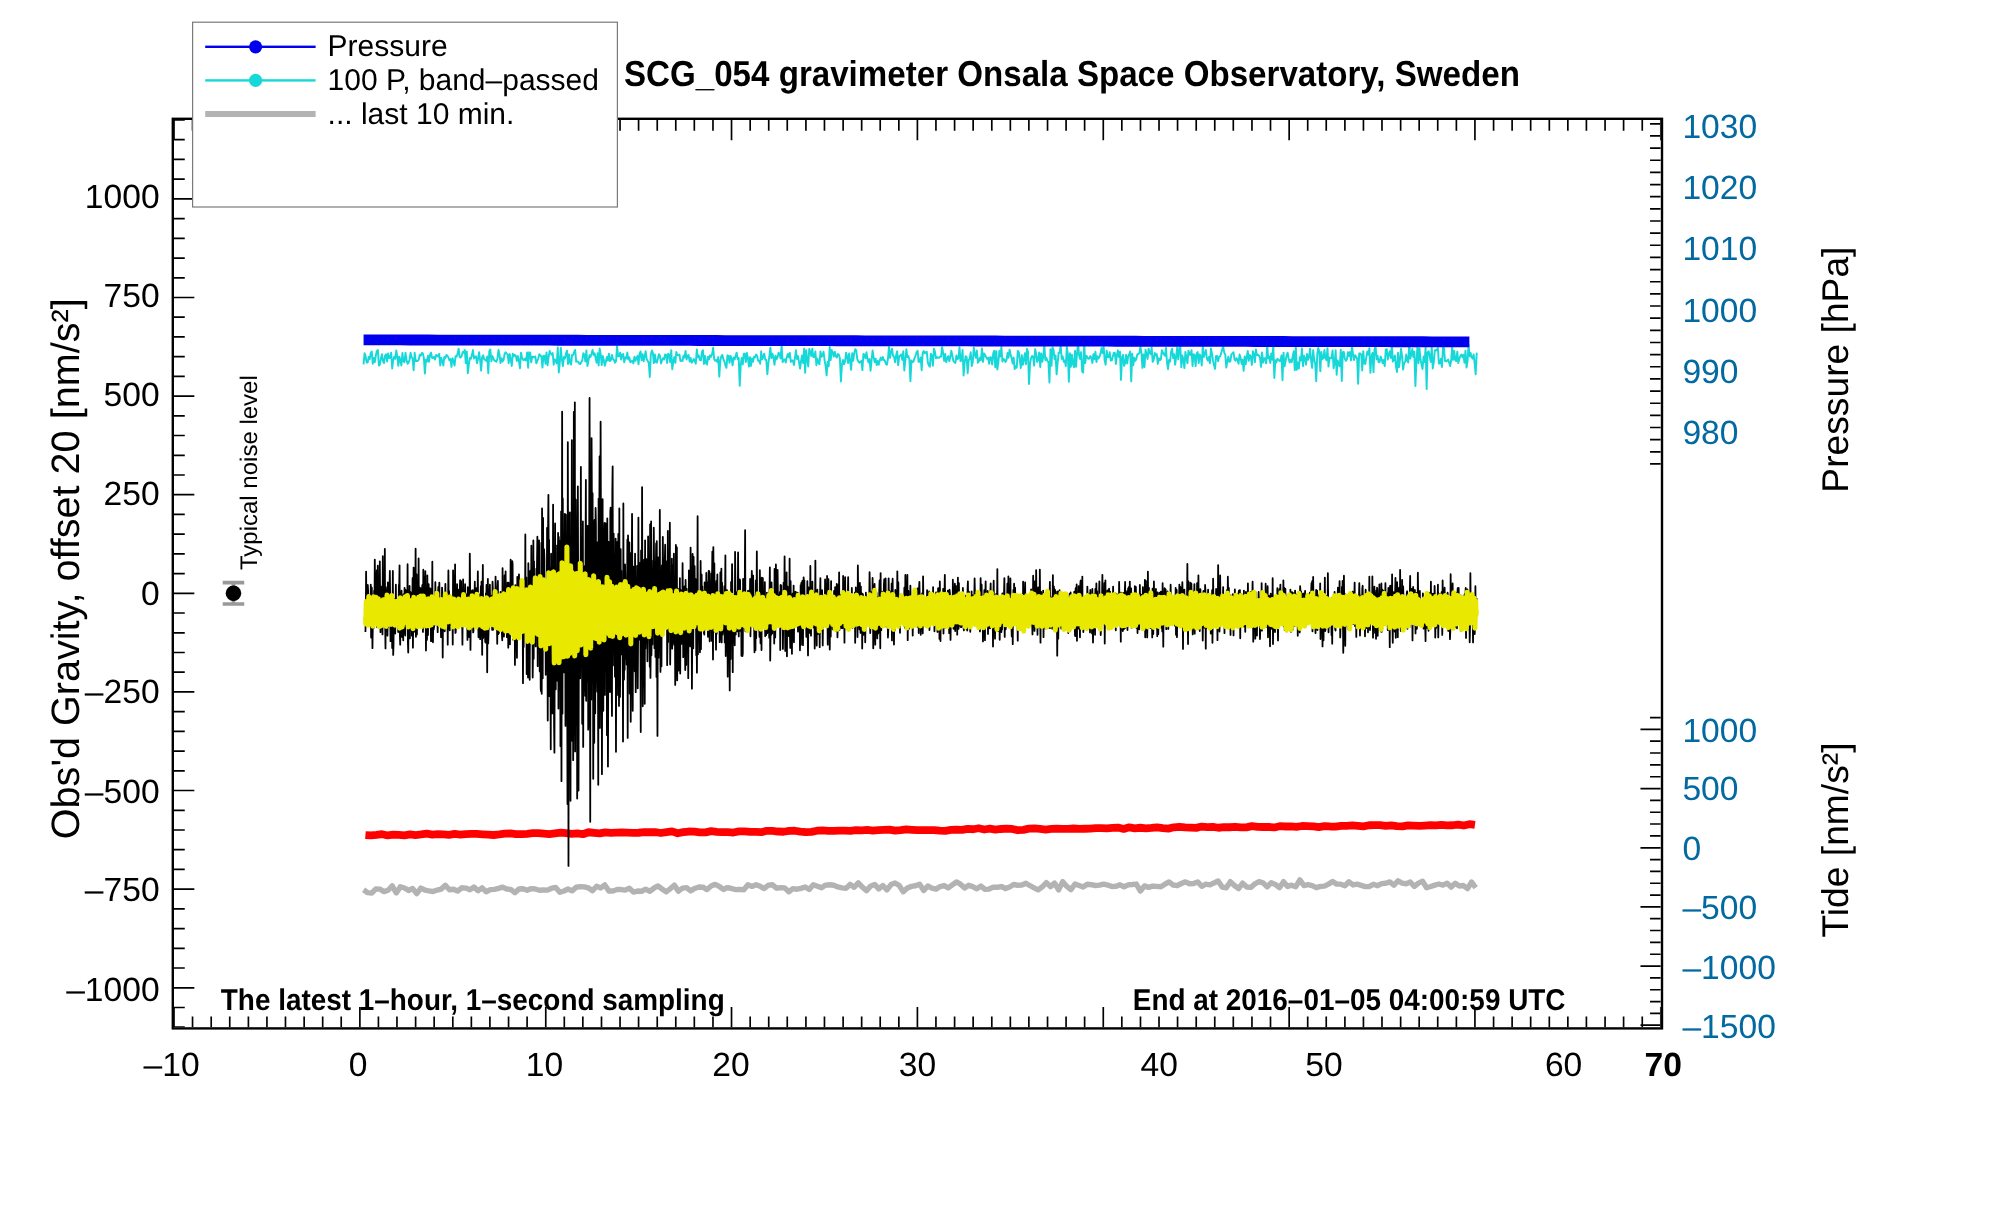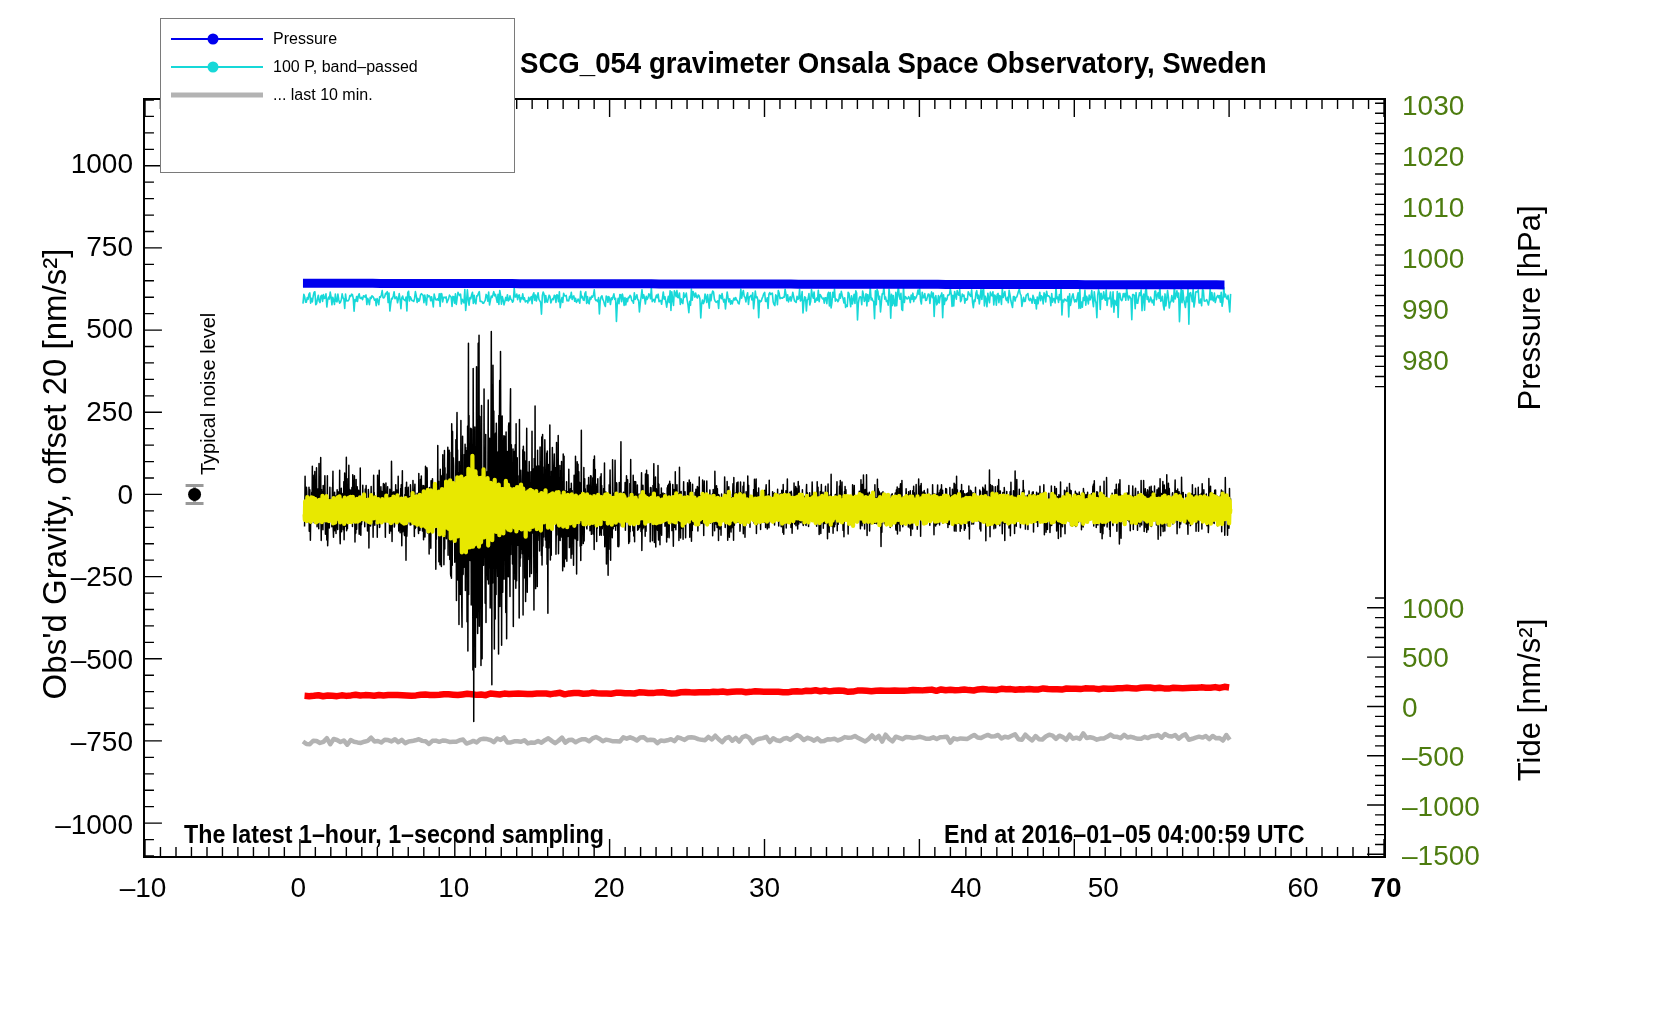--- a/index.html
+++ b/index.html
@@ -29,21 +29,21 @@
 
   #yaxis-tide-title{position:absolute;left:1350px;top:682px;width:360px;text-align:center;
                     font-size:31px;color:#000;white-space:nowrap;
                     transform:rotate(-90deg);transform-origin:center center;}
 
   
   .ytick-left{position:absolute;right:0;font-size:28px;color:#000;text-align:right;
               white-space:nowrap;transform:translateY(-50%);}
   #ytick-left-box{position:absolute;left:0px;top:0;width:133px;height:1020px;}
 
-  .ytick-right{position:absolute;left:0;font-size:28px;color:#4d7c0f;text-align:center;
+  .ytick-right{position:absolute;left:0;font-size:28px;color:#0369a1;text-align:center;
                white-space:nowrap;transform:translateY(-50%);}
   #ytick-right-box{position:absolute;left:1402px;top:0;width:170px;height:1020px;}
 
   .xtick{position:absolute;top:872px;font-size:28px;color:#000;text-align:center;
          white-space:nowrap;transform:translateX(-50%);}
 
   
   #note-left{position:absolute;left:184px;top:820px;font-size:25px;font-weight:bold;
              color:#000;white-space:nowrap;font-stretch:condensed;
              transform:scaleX(0.93);transform-origin:left center;}
@@ -56,21 +56,21 @@
 
   
   #legend{position:absolute;left:160px;top:18px;width:355px;height:155px;
           border:1px solid #7a7a7a;background:#ffffff;box-sizing:border-box;
           padding:6px 0 0 0;}
   .legend-row{display:flex;align-items:center;height:28px;padding-left:8px;}
   .legend-sample{width:96px;height:26px;position:relative;flex:0 0 96px;}
   .legend-line{position:absolute;left:2px;top:50%;width:92px;transform:translateY(-50%);}
   .legend-dot{position:absolute;left:44px;top:50%;width:11px;height:11px;border-radius:50%;
               transform:translate(-50%,-50%);}
-  .legend-label{font-size:16px;color:#000;white-space:nowrap;padding-left:8px;}
+  .legend-label{font-size:25px;color:#000;white-space:nowrap;padding-left:8px;}
 </style>
 </head>
 <body>
 
 <div id="root">
 
   <div id="chart-title">SCG_054 gravimeter Onsala Space Observatory, Sweden</div>
 
   <div id="yaxis-left-title">Obs'd Gravity, offset 20 [nm/s²]</div>
 

